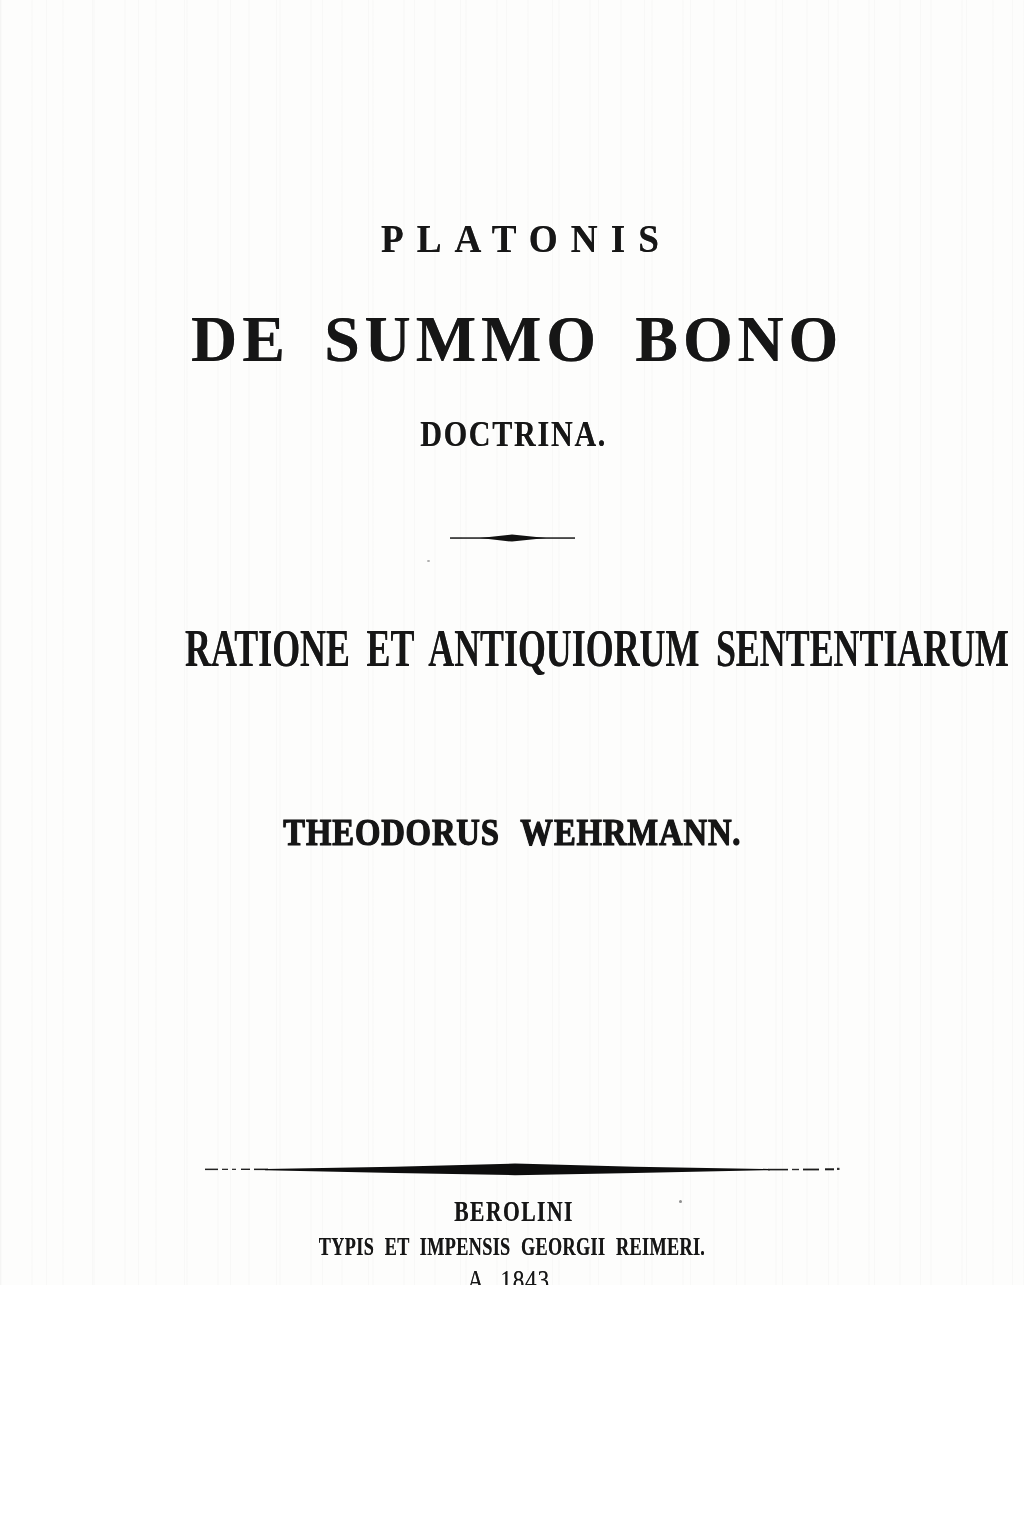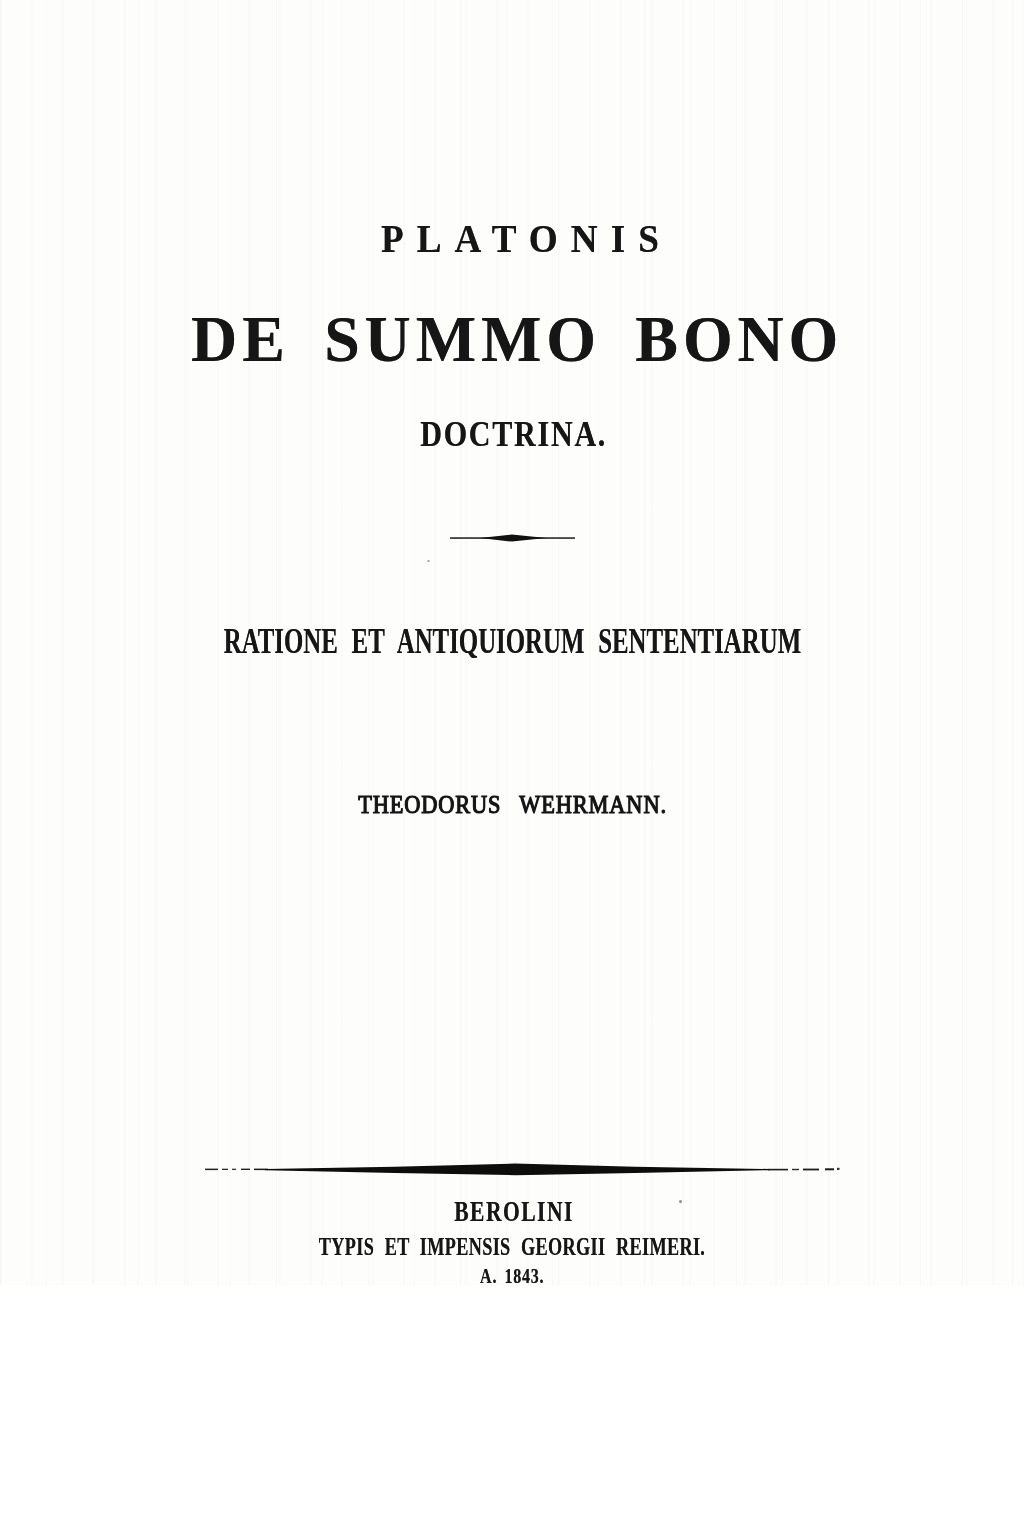--- a/index.html
+++ b/index.html
@@ -45,47 +45,47 @@
 
   
   .l-title { top: 306px; font-size: 66px; font-weight: 700; letter-spacing: 5px; word-spacing: 14px; padding-left: 5px; }
   .l-title .tx { transform: scaleX(0.97); }
 
   
   .l-subtitle { top: 417px; font-size: 35px; font-weight: 700; letter-spacing: 2px; padding-left: 2px; }
   .l-subtitle .tx { transform: scaleX(0.86); }
 
   
-  .l-subject1 { top: 623px; font-size: 36px; font-weight: 700; word-spacing: 11px; }
+  .l-subject1 { top: 623px; font-size: 52px; font-weight: 700; word-spacing: 11px; text-align: right; }
   .l-subject1 .tx { transform: scaleX(0.69); }
   .l-subject2 { top: 663px; font-size: 40px; font-weight: 700; word-spacing: 11px; }
   .l-subject2 .tx { transform: scaleX(0.69); }
 
   
   .l-statement { top: 741px; font-size: 26px; font-weight: 700; letter-spacing: 0.5px; word-spacing: 8px; }
   .l-statement .tx { transform: scaleX(0.75); }
 
   
-  .l-editor { top: 792px; font-size: 26px; font-weight: 400; letter-spacing: 1px; word-spacing: 14px; }
+  .l-editor { top: 813px; font-size: 38px; font-weight: 700; letter-spacing: 1px; word-spacing: 14px; }
   .l-editor .tx { transform: scaleX(0.86); -webkit-text-stroke: 1.1px #141414; text-shadow: 0 0 1px rgba(0,0,0,0.8); }
 
   
   .l-degree { top: 851px; font-size: 23px; font-weight: 700; letter-spacing: 1.5px; word-spacing: 4px; }
   .l-degree .tx { transform: scaleX(0.85); }
 
   
   .l-place { top: 1196px; font-size: 30px; font-weight: 700; letter-spacing: 2px; padding-left: 2px; }
   .l-place .tx { transform: scaleX(0.72); }
 
   
   .l-publisher { top: 1234px; font-size: 26px; font-weight: 700; letter-spacing: 0.5px; word-spacing: 8px; }
   .l-publisher .tx { transform: scaleX(0.70); }
 
   
-  .l-year { top: 1266px; font-size: 20px; font-weight: 700; letter-spacing: 1px; word-spacing: 3px; }
+  .l-year { top: 1266px; font-size: 29px; font-weight: 400; letter-spacing: 1px; word-spacing: 3px; }
   .l-year .tx { transform: scaleX(0.80); }
 
   .ornament {
     position: absolute;
   }
   .speck {
     position: absolute;
     background: #333;
     border-radius: 50%;
   }

